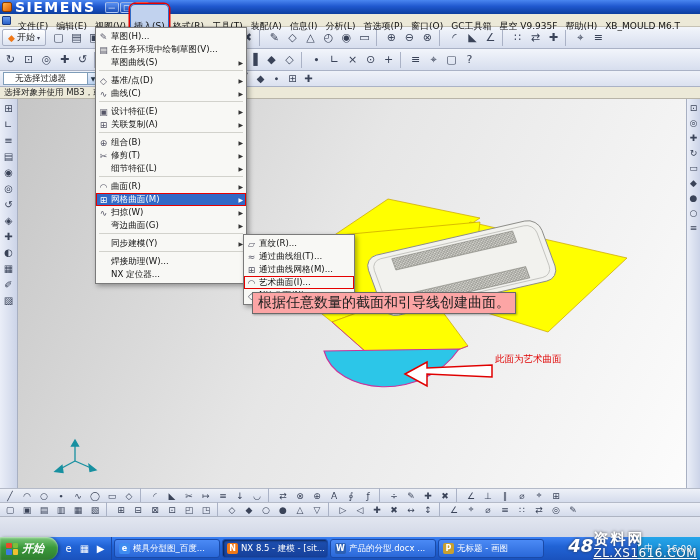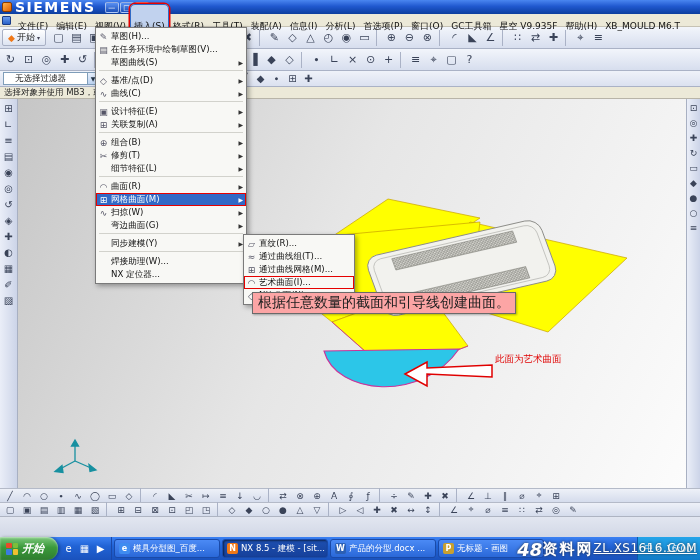--- a/index.html
+++ b/index.html
@@ -80,21 +80,21 @@
   .tasks{display:flex;align-items:center;flex:1;overflow:hidden;padding-left:2px;}
   .task{width:106px;height:19px;margin-right:2px;background:linear-gradient(#4b8af5,#2a68d8);border:1px solid #1a4aa8;border-radius:3px;color:#fff;font-size:8.5px;display:flex;align-items:center;gap:3px;padding:0 4px;overflow:hidden;white-space:nowrap;flex:none;}
   .task.active{background:linear-gradient(#1d4fb0,#16409a);box-shadow:inset 1px 1px 2px #00000088;}
   .ticn{width:11px;height:11px;border-radius:2px;flex:none;display:flex;align-items:center;justify-content:center;font-size:8px;font-weight:bold;color:#fff;}
   .tray{margin-left:auto;height:23px;background:linear-gradient(#25a5ea,#0f7cc8);border-left:1px solid #0c5ca8;display:flex;align-items:center;gap:4px;padding:0 8px 0 6px;color:#fff;font-size:9px;flex:none;}
   .trayicon{font-size:9px;}
 
   
   .watermark{position:absolute;right:3px;bottom:0;z-index:120;display:flex;align-items:center;color:#fff;text-shadow:0 0 3px rgba(40,40,40,.85);pointer-events:none;}
   .wm-logo{font-size:18px;font-weight:bold;font-style:italic;}
-  .wm-col{display:flex;flex-direction:row;line-height:1.05;}
+  .wm-col{display:flex;flex-direction:column;line-height:1.05;}
   .wm-title{font-size:15px;font-weight:bold;letter-spacing:2px;}
   .wm-url{font-size:12px;letter-spacing:.5px;text-decoration:underline;}
 </style>
 </head>
 <body>
 
 <div class="titlebar">
   <span class="title-icon"></span>
   <span class="brand">SIEMENS</span>
   <span class="winbtn">—</span>

